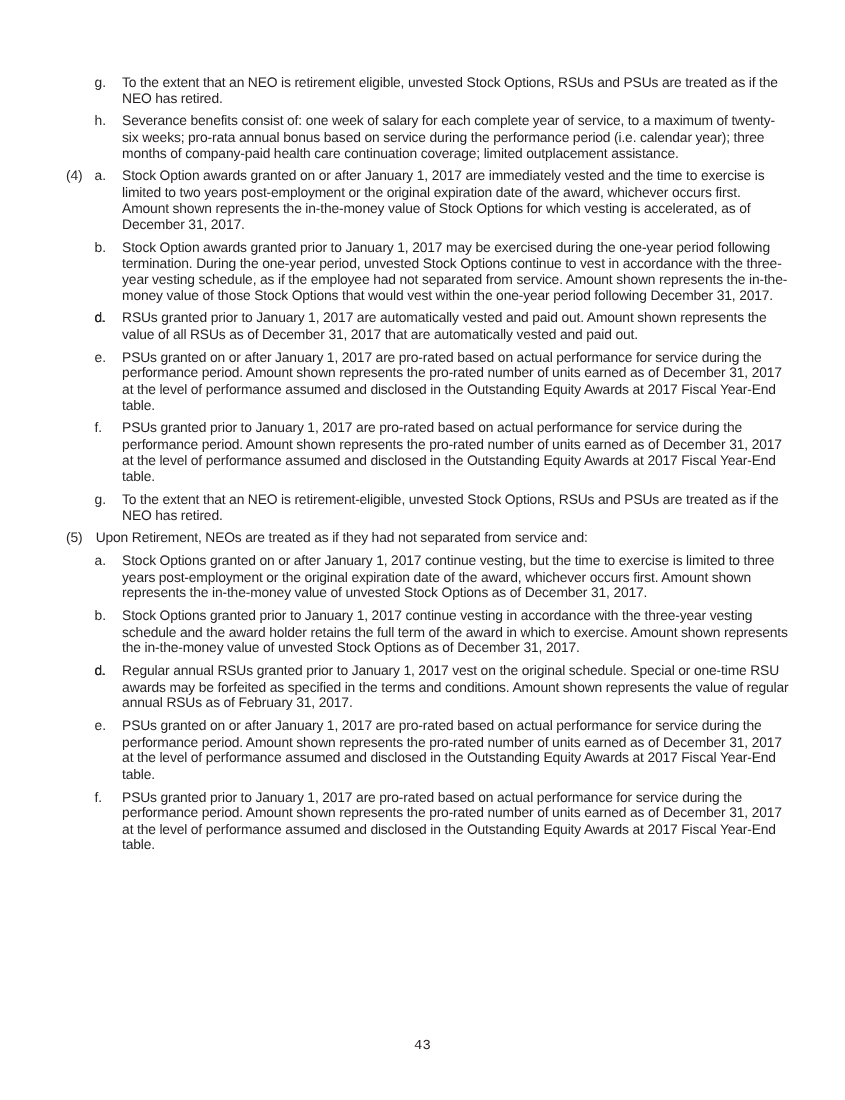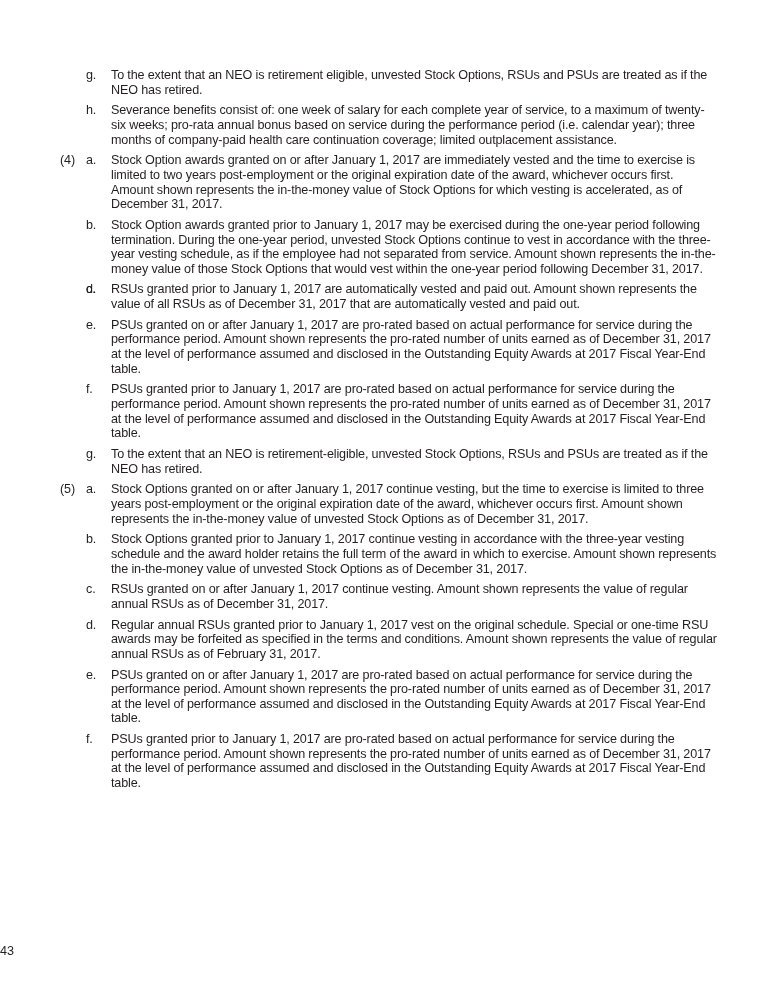--- a/index.html
+++ b/index.html
@@ -25,39 +25,39 @@
     position: relative;
     padding-left: 87px;
     padding-right: 50px;
     margin-bottom: 6.2px;
     letter-spacing: -0.15px;
   }
   .section .marker {
     position: absolute; left: 60px; top: 0;
   }
   .page-number {
-    position: absolute; top: 944px; left: 0; width: 768px; 
+    position: absolute; top: 944px; left: 0; width: 768px; text-align: center; font-family: Liberation Mono, monospace;
   }
 </style>
 </head>
 <body>
 
 <div class="page">
   <div class="item"><span class="marker">g.</span><span>To the extent that an NEO is retirement eligible, unvested Stock Options, RSUs and PSUs are treated as if the NEO has retired.</span></div>
   <div class="item"><span class="marker">h.</span><span>Severance benefits consist of: one week of salary for each complete year of service, to a maximum of twenty-six weeks; pro-rata annual bonus based on service during the performance period (i.e. calendar year); three months of company-paid health care continuation coverage; limited outplacement assistance.</span></div>
   <div class="section"><span class="marker">(4)</span></div>
   <div class="item"><span class="marker">a.</span><span>Stock Option awards granted on or after January 1, 2017 are immediately vested and the time to exercise is limited to two years post-employment or the original expiration date of the award, whichever occurs first. Amount shown represents the in-the-money value of Stock Options for which vesting is accelerated, as of December 31, 2017.</span></div>
   <div class="item"><span class="marker">b.</span><span>Stock Option awards granted prior to January 1, 2017 may be exercised during the one-year period following termination. During the one-year period, unvested Stock Options continue to vest in accordance with the three-year vesting schedule, as if the employee had not separated from service. Amount shown represents the in-the-money value of those Stock Options that would vest within the one-year period following December 31, 2017.</span></div>
   <div class="item"><span class="marker">c.</span></div>
   <div class="item"><span class="marker">d.</span><span>RSUs granted prior to January 1, 2017 are automatically vested and paid out. Amount shown represents the value of all RSUs as of December 31, 2017 that are automatically vested and paid out.</span></div>
   <div class="item"><span class="marker">e.</span><span>PSUs granted on or after January 1, 2017 are pro-rated based on actual performance for service during the performance period. Amount shown represents the pro-rated number of units earned as of December 31, 2017 at the level of performance assumed and disclosed in the Outstanding Equity Awards at 2017 Fiscal Year-End table.</span></div>
   <div class="item"><span class="marker">f.</span><span>PSUs granted prior to January 1, 2017 are pro-rated based on actual performance for service during the performance period. Amount shown represents the pro-rated number of units earned as of December 31, 2017 at the level of performance assumed and disclosed in the Outstanding Equity Awards at 2017 Fiscal Year-End table.</span></div>
   <div class="item"><span class="marker">g.</span><span>To the extent that an NEO is retirement-eligible, unvested Stock Options, RSUs and PSUs are treated as if the NEO has retired.</span></div>
-  <div class="section"><span class="marker">(5)</span></div>
+  <div class="section"><span class="marker">(5)</span><span>Upon Retirement, NEOs are treated as if they had not separated from service and:</span></div>
   <div class="item"><span class="marker">a.</span><span>Stock Options granted on or after January 1, 2017 continue vesting, but the time to exercise is limited to three years post-employment or the original expiration date of the award, whichever occurs first. Amount shown represents the in-the-money value of unvested Stock Options as of December 31, 2017.</span></div>
   <div class="item"><span class="marker">b.</span><span>Stock Options granted prior to January 1, 2017 continue vesting in accordance with the three-year vesting schedule and the award holder retains the full term of the award in which to exercise. Amount shown represents the in-the-money value of unvested Stock Options as of December 31, 2017.</span></div>
-  <div class="item"><span class="marker">c.</span><span>RSUs granted on or after January 1, 2017 continue vesting. Amount shown represents the value of regular annual RSUs as of December 31, 2017.</span></div>
+  <div class="item"><span class="marker">c.</span></div>
   <div class="item"><span class="marker">d.</span><span>Regular annual RSUs granted prior to January 1, 2017 vest on the original schedule. Special or one-time RSU awards may be forfeited as specified in the terms and conditions. Amount shown represents the value of regular annual RSUs as of February 31, 2017.</span></div>
   <div class="item"><span class="marker">e.</span><span>PSUs granted on or after January 1, 2017 are pro-rated based on actual performance for service during the performance period. Amount shown represents the pro-rated number of units earned as of December 31, 2017 at the level of performance assumed and disclosed in the Outstanding Equity Awards at 2017 Fiscal Year-End table.</span></div>
   <div class="item"><span class="marker">f.</span><span>PSUs granted prior to January 1, 2017 are pro-rated based on actual performance for service during the performance period. Amount shown represents the pro-rated number of units earned as of December 31, 2017 at the level of performance assumed and disclosed in the Outstanding Equity Awards at 2017 Fiscal Year-End table.</span></div>
 </div>
 
 <div class="page-number">43</div>
 
 </body></html>

